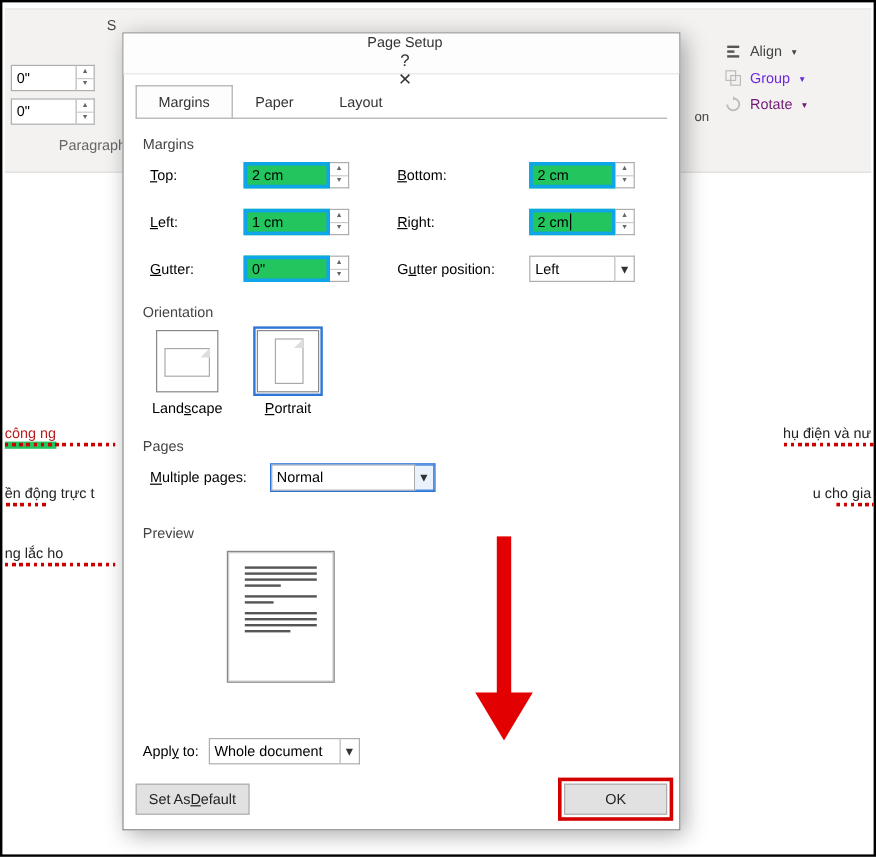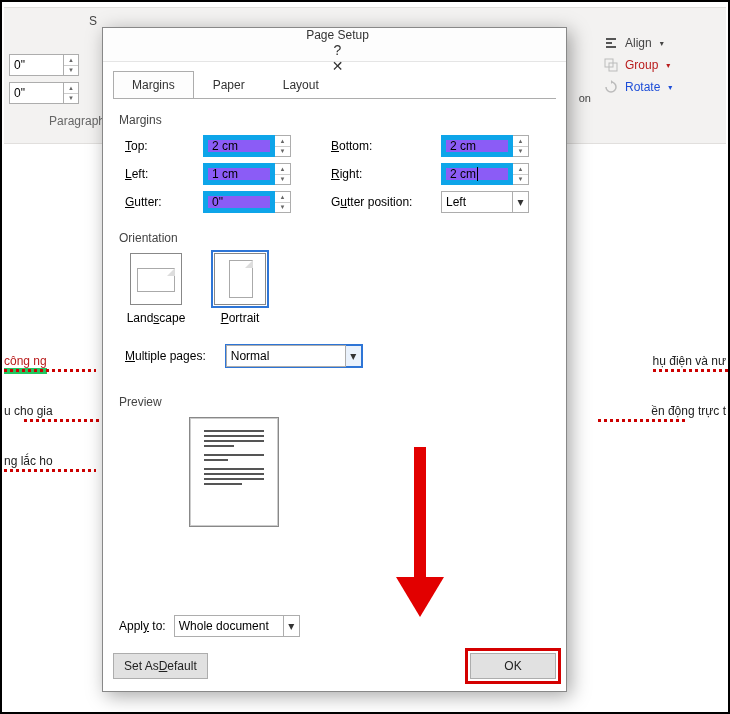--- a/index.html
+++ b/index.html
@@ -39,23 +39,23 @@
   .title-close { font-size:15px; }
 
   .dlg-body { position:absolute; left:10px; right:10px; top:42px; bottom:8px; }
   .tabs { display:flex; }
   .tab { padding:6px 18px; border:1px solid transparent; color:#333; position:relative; top:1px; background:transparent;}
   .tab.active { border:1px solid #adadad; border-bottom:1px solid #fdfdfd; background:#fdfdfd;}
   .tab-content { border-top:1px solid #adadad; padding:10px 6px 6px 6px; height: calc(100% - 28px); position:relative;}
 
   .group-label { color:#444; margin:4px 0 8px 0; }
   fieldset.pseudo { border:none; padding:0; margin:0 0 14px 0; }
-  .margin-grid { display:grid; grid-template-columns: 78px 100px 28px 110px 100px; row-gap:6px; align-items:center;}
+  .margin-grid { display:grid; grid-template-columns: 78px 100px 28px 110px 100px; row-gap:17px; align-items:center;}
   .ninput { display:flex; }
-  .ninput .box { width:72px; height:22px; border:5px solid #0ea5e9; background:#8b5cf6; padding:0 4px; display:flex; align-items:center;}
+  .ninput .box { width:72px; height:22px; border:3px solid #0ea5e9; background:#22c55e; padding:0 4px; display:flex; align-items:center;}
   .ninput .sp { width:16px; height:22px; border:1px solid #adadad; border-left:none; display:flex; flex-direction:column; background:#fff;}
   .ninput .sp div{flex:1; display:flex; align-items:center; justify-content:center; font-size:6px; color:#666; border-bottom:1px solid #ccc;}
   .ninput .sp div:last-child{border-bottom:none;}
   .dd { display:flex; }
   .dd .box { width:72px; height:22px; border:1px solid #adadad; background:#fff; padding:0 4px; display:flex; align-items:center;}
   .dd .arrow { width:16px; height:22px; border:1px solid #adadad; border-left:none; display:flex; align-items:center; justify-content:center; font-size:8px; color:#333; background:#fff;}
   .dd.wide .box{ width:120px;}
   .dd.wider .box{ width:110px;}
   .orient-row { display:flex; gap:22px; margin-left:6px; margin-top:4px;}
   .orient { width:62px; text-align:center;}
@@ -119,31 +119,31 @@
       <span class="mini-icon">
         <svg width="16" height="16" viewBox="0 0 16 16">
             <rect x="3" y="3" width="10" height="2" fill="#555"></rect>
             <rect x="3" y="7" width="6" height="2" fill="#555"></rect>
             <rect x="3" y="11" width="10" height="2" fill="#555"></rect>
           </svg>
       </span>
       <span>Align</span>
         <span style="font-size:8px;margin-left:2px;">▾</span>
     </div>
-    <div class="arrange-item" style="color:#b91c1c;">
+    <div class="arrange-item" style="color:#6d28d9;">
       <span class="mini-icon">
         <svg width="16" height="16" viewBox="0 0 16 16">
             <rect x="2" y="2" width="8" height="8" fill="none" stroke="#bbb"></rect>
             <rect x="6" y="6" width="8" height="8" fill="none" stroke="#bbb"></rect>
           </svg>
       </span>
       <span>Group</span>
         <span style="font-size:8px;margin-left:2px;">▾</span>
     </div>
-    <div class="arrange-item" style="color:#1d4ed8;">
+    <div class="arrange-item" style="color:#701a75;">
       <span class="mini-icon">
         <svg width="16" height="16" viewBox="0 0 16 16">
             <path d="M8 3 a5 5 0 1 1 -5 5" fill="none" stroke="#bbb" stroke-width="1.5"></path>
             <path d="M8 1 L10 3 L8 5 Z" fill="#bbb"></path>
           </svg>
       </span>
       <span>Rotate</span>
         <span style="font-size:8px;margin-left:2px;">▾</span>
     </div>
   </div>
@@ -153,25 +153,25 @@
 <div class="page-text">
   <div class="row" style="position:absolute; top:0; left:0; right:0;">
     <span style="position:relative;"><span class="link">công ng</span>
       <span class="squig" style="left:0; width:92px; top:32px;"></span>
     </span>
     <span style="position:relative;"><span>hụ điện và nư</span>
       <span class="squig" style="left:0; width:108px; top:32px;"></span>
     </span>
   </div>
   <div class="row" style="position:absolute; top:50px; left:0; right:0;">
+    <span style="position:relative;"><span>ền động trực t</span>
+      <span class="squig" style="right:40px; width:88px; top:32px;"></span>
+    </span>
     <span style="position:relative;"><span>u cho gia</span>
       <span class="squig" style="left:20px; width:78px; top:32px;"></span>
-    </span>
-    <span style="position:relative;"><span>ền động trực t</span>
-      <span class="squig" style="right:40px; width:88px; top:32px;"></span>
     </span>
   </div>
   <div class="row" style="position:absolute; top:100px; left:0; right:0;">
     <span style="position:relative;"><span>ng lắc ho</span>
       <span class="squig" style="left:0; width:92px; top:32px;"></span>
     </span>
     <span></span>
   </div>
 </div>
 
@@ -276,20 +276,21 @@
             <div class="thumb">
                 <div class="page"></div>
                 <div class="fold"></div>
               </div>
             <div class="lbl"><span style="text-decoration:underline">P</span>ortrait</div>
           </div>
         </div>
       </fieldset>
 
       <fieldset class="pseudo">
+        <div class="group-label">Pages</div>
         <div class="pages-row">
           <div><span style="text-decoration:underline">M</span>ultiple pages:</div>
           <div class="dd wide" style="outline:1px solid #2e75d6;">
               <div class="box">
                 <span>Normal</span>
               </div>
               <div class="arrow" style="border-color:#2e75d6;background:#eaf2fc;">
                 <span>▾</span>
               </div>
             </div>

